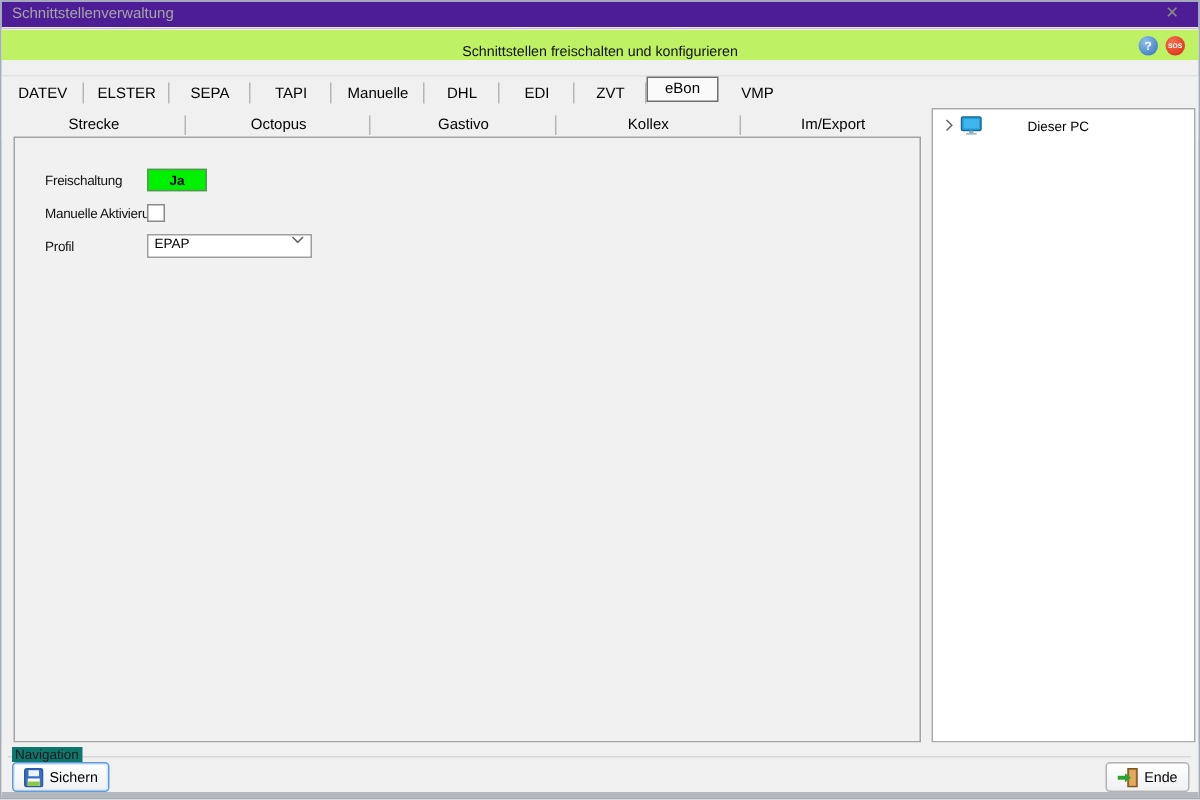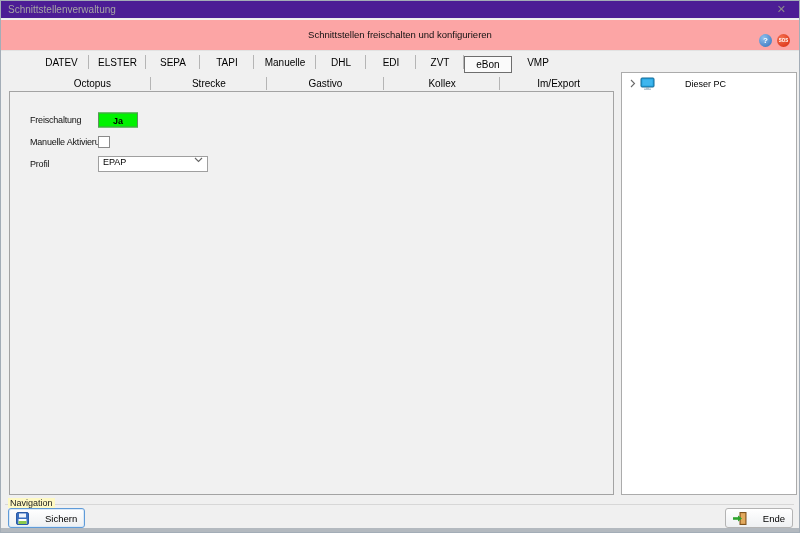--- a/index.html
+++ b/index.html
@@ -8,30 +8,30 @@
     position:relative;width:800px;height:533px;background:#f0f0f0;
     border:1px solid #a3adb7;overflow:hidden;
     font-family:"Liberation Sans",sans-serif;color:#000;
   }
   
   .titlebar{position:absolute;top:0;left:0;right:0;height:18px;background:#4c1d95;
     display:flex;align-items:center;padding:0 7px;border-bottom:1px solid #ededed;}
   .titlebar .title{font-size:10px;color:#a5a5a5;}
   .titlebar .close{margin-left:auto;color:#8b8b8b;font-size:11px;line-height:11px;cursor:default;padding-right:6px;}
   
-  .header{position:absolute;top:19px;left:0;right:0;height:30px;background:#fca5a5;}
+  .header{position:absolute;top:19px;left:0;right:0;height:20px;background:#bef264;}
   .header .htitle{position:absolute;top:9px;left:0;right:0;text-align:center;font-size:9.5px;color:#111;}
   .hicons{position:absolute;right:9px;bottom:3px;display:flex;gap:5px;}
   .circle-icon{width:13px;height:13px;border-radius:50%;display:flex;align-items:center;justify-content:center;
     color:#fff;font-weight:bold;}
   .help-icon{background:radial-gradient(circle at 35% 30%, #8fc0ee, #2f6db8);font-size:8px;}
   .sos-icon{background:radial-gradient(circle at 35% 30%, #f4704f, #d8290f);font-size:4.5px;letter-spacing:0;}
   
   .tabstrip{position:absolute;top:49px;left:0;right:0;height:43px;background:#f0f0f0;border-top:1px solid #e2e2e2;}
-  .tabrow{display:flex;align-items:flex-end;padding-left:33px;}
+  .tabrow{display:flex;align-items:flex-start;}
   .row1{height:22px;}
   .row2{height:21px;width:616px;}
   .tab{position:relative;height:100%;display:flex;align-items:center;justify-content:center;
     font-size:10px;color:#000;white-space:nowrap;cursor:default;}
   .tab.sep::after{content:"";position:absolute;right:0;top:4px;bottom:4px;width:1px;background:#b5b5b5;}
   .row2 .tab{flex:1;}
   .tab.selected{border:1px solid #6e6e6e;background:#fafafa;height:17px;}
   .w55{width:55px}.w57{width:57px}.w54{width:54px}.w62{width:62px}.w50{width:50px}
   .w48{width:48px}.w52{width:52px}.w92{width:92px}
   .tabfill{flex:1;}
@@ -50,22 +50,22 @@
     border:1px solid #9f9f9f;padding:0 4px;font-size:9px;cursor:default;}
   .combobox .cchev{margin-left:auto;}
   
   .tree-panel{position:absolute;left:620px;top:71px;width:176px;height:423px;
     background:#ffffff;border:1px solid #ababab;}
   .tree-item{display:flex;align-items:center;gap:4px;padding:4px 0 0 8px;font-size:9px;cursor:default;}
   .tree-item .tlabel{padding-left:2px;margin-left:24px;}
   
   .footer{position:absolute;left:0;right:0;top:494px;height:35px;background:#f0f0f0;}
   .group-line{position:absolute;left:4px;right:5px;top:9px;height:1px;background:#d7d7d7;}
-  .group-caption{position:absolute;left:7px;top:3px;font-size:9px;color:#1a1a1a;background:#fef9c3;padding:0 2px;}
-  .btn{position:absolute;top:13px;height:20px;display:flex;align-items:center;gap:16px;
+  .group-caption{position:absolute;left:7px;top:3px;font-size:9px;color:#1a1a1a;background:#0f766e;padding:0 2px;}
+  .btn{position:absolute;top:13px;height:20px;display:flex;align-items:center;gap:4px;
     padding:0 7px;border-radius:3px;font-size:9.5px;font-family:"Liberation Sans",sans-serif;
     background:linear-gradient(#ffffff,#eef0f2);cursor:default;}
   .btn-save{left:7px;border:1px solid #5f9bd8;box-shadow:0 0 0 1px #d9e8f7 inset;}
   .btn-end{right:6px;border:1px solid #b4b4b4;}
   .bottom-strip{position:absolute;left:0;right:0;bottom:0;height:4px;background:#b3b9bf;}
   .icon-svg{display:block;}
 </style>
 </head>
 <body>
 
@@ -92,22 +92,22 @@
       <div class="tab w54 sep">TAPI</div>
       <div class="tab w62 sep">Manuelle</div>
       <div class="tab w50 sep">DHL</div>
       <div class="tab w50 sep">EDI</div>
       <div class="tab w48 sep">ZVT</div>
       <div class="tab w48 selected">eBon</div>
       <div class="tab w52">VMP</div>
       <div class="tabfill"></div>
     </div>
     <div class="tabrow row2">
+      <div class="tab sep">Strecke</div>
       <div class="tab sep">Octopus</div>
-      <div class="tab sep">Strecke</div>
       <div class="tab sep">Gastivo</div>
       <div class="tab sep">Kollex</div>
       <div class="tab">Im/Export</div>
     </div>
   </div>
 
   <div class="content-panel">
     <div class="form-row first">
       <span class="flabel">Freischaltung</span>
       <span class="fcontrol badge">Ja</span>

